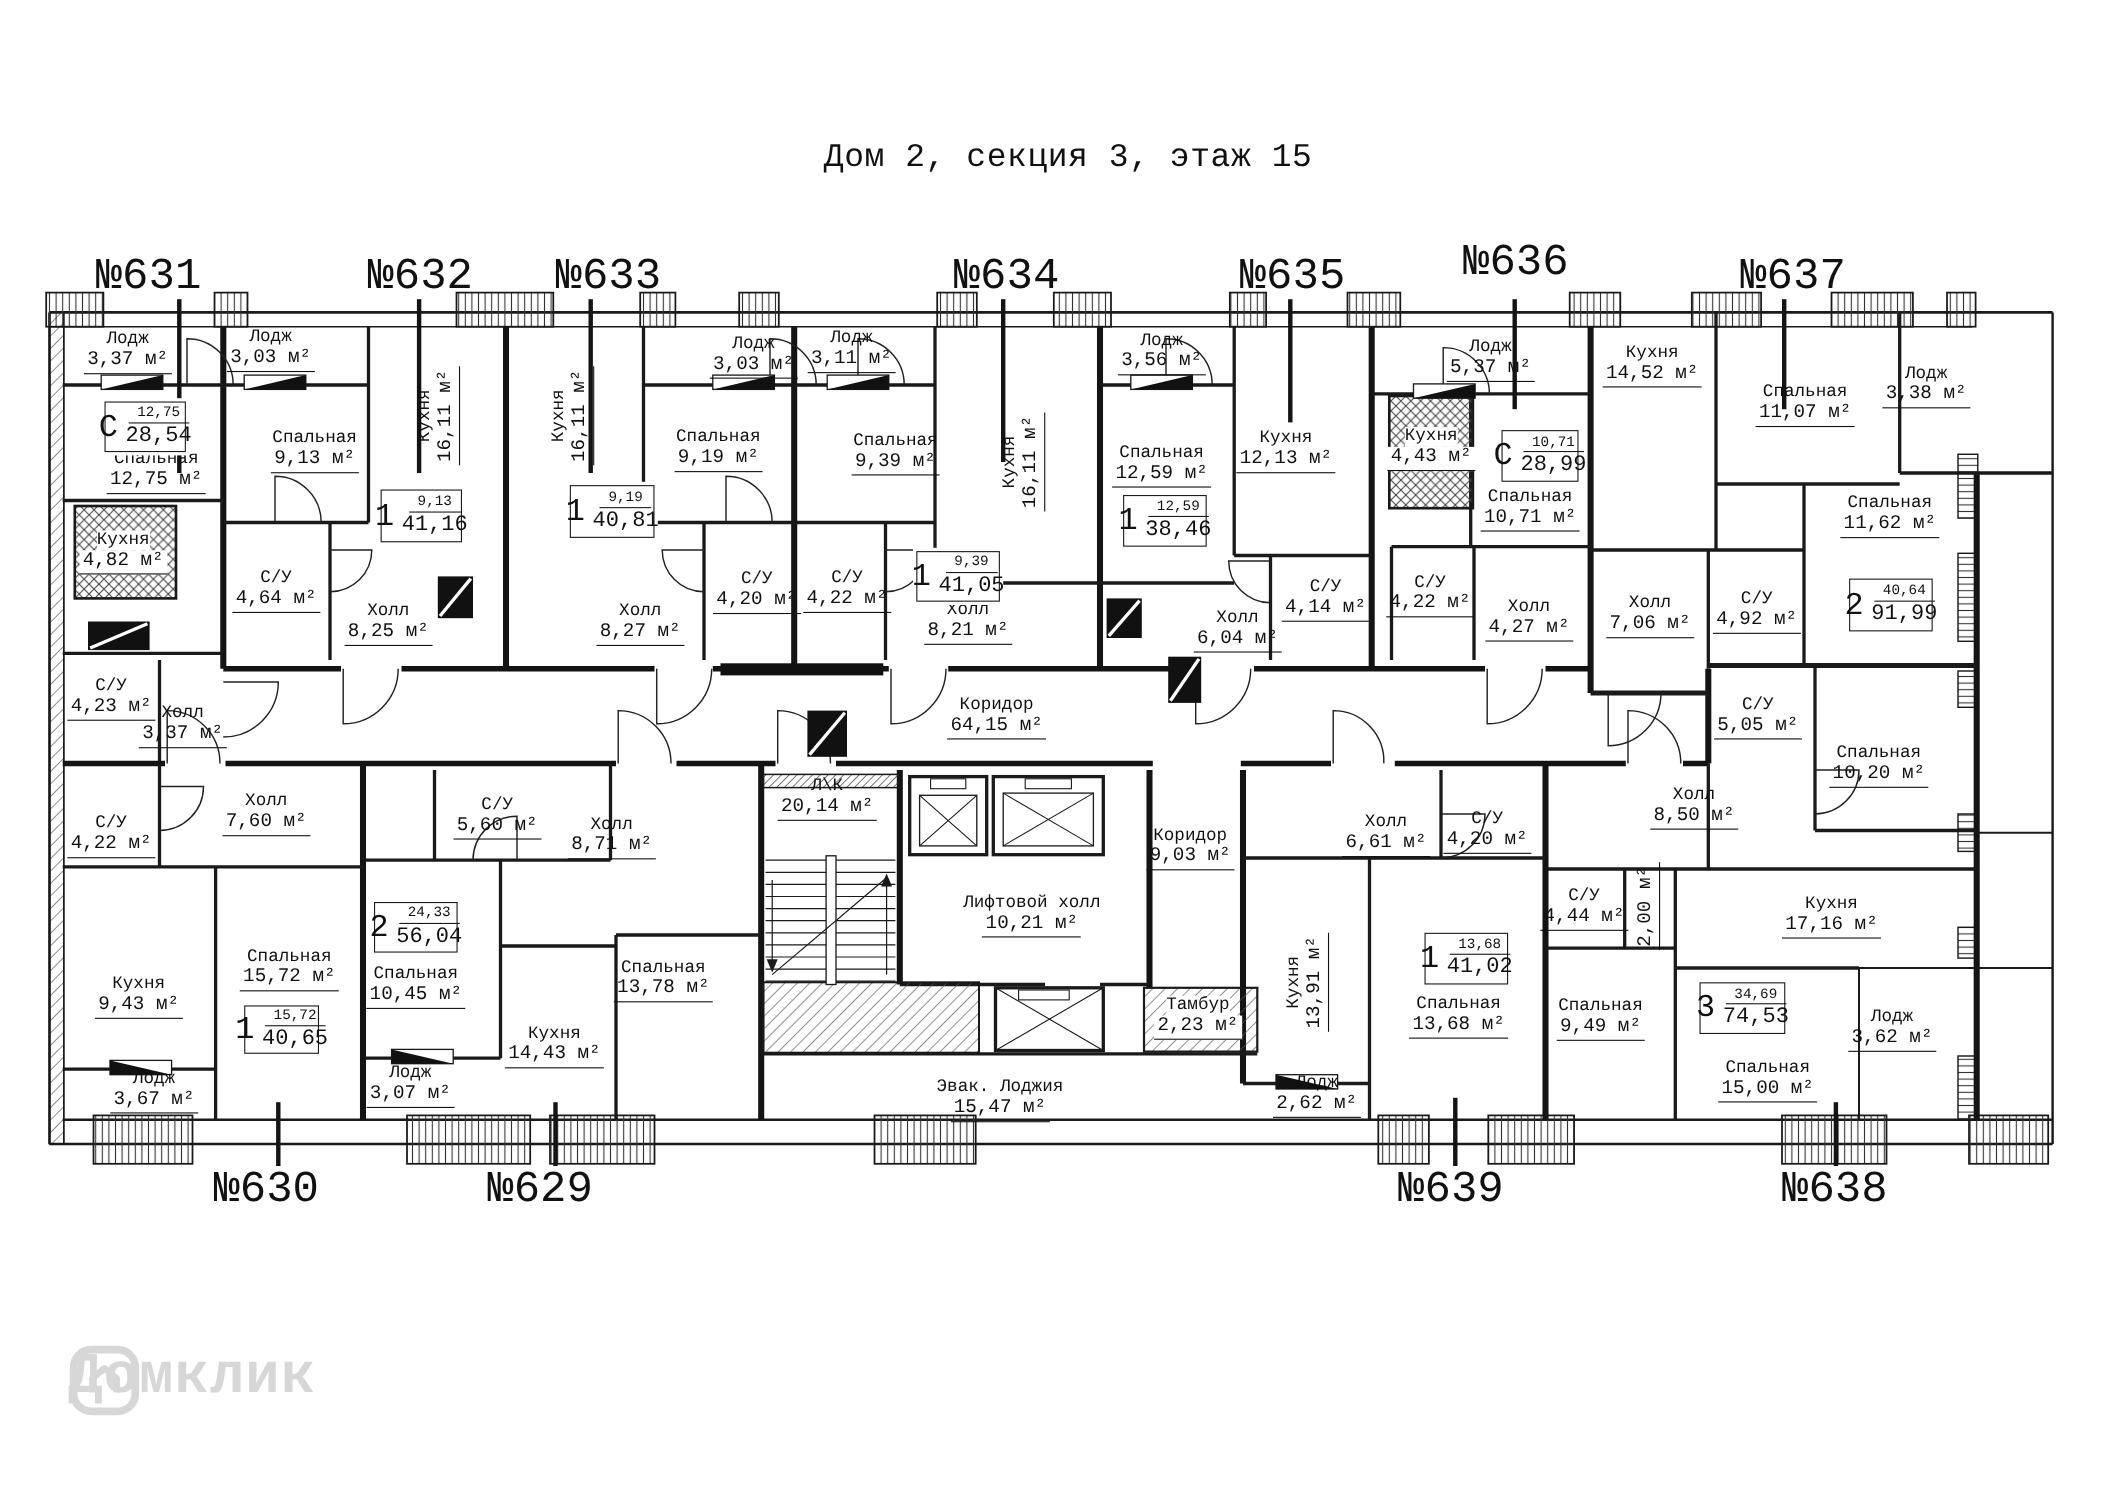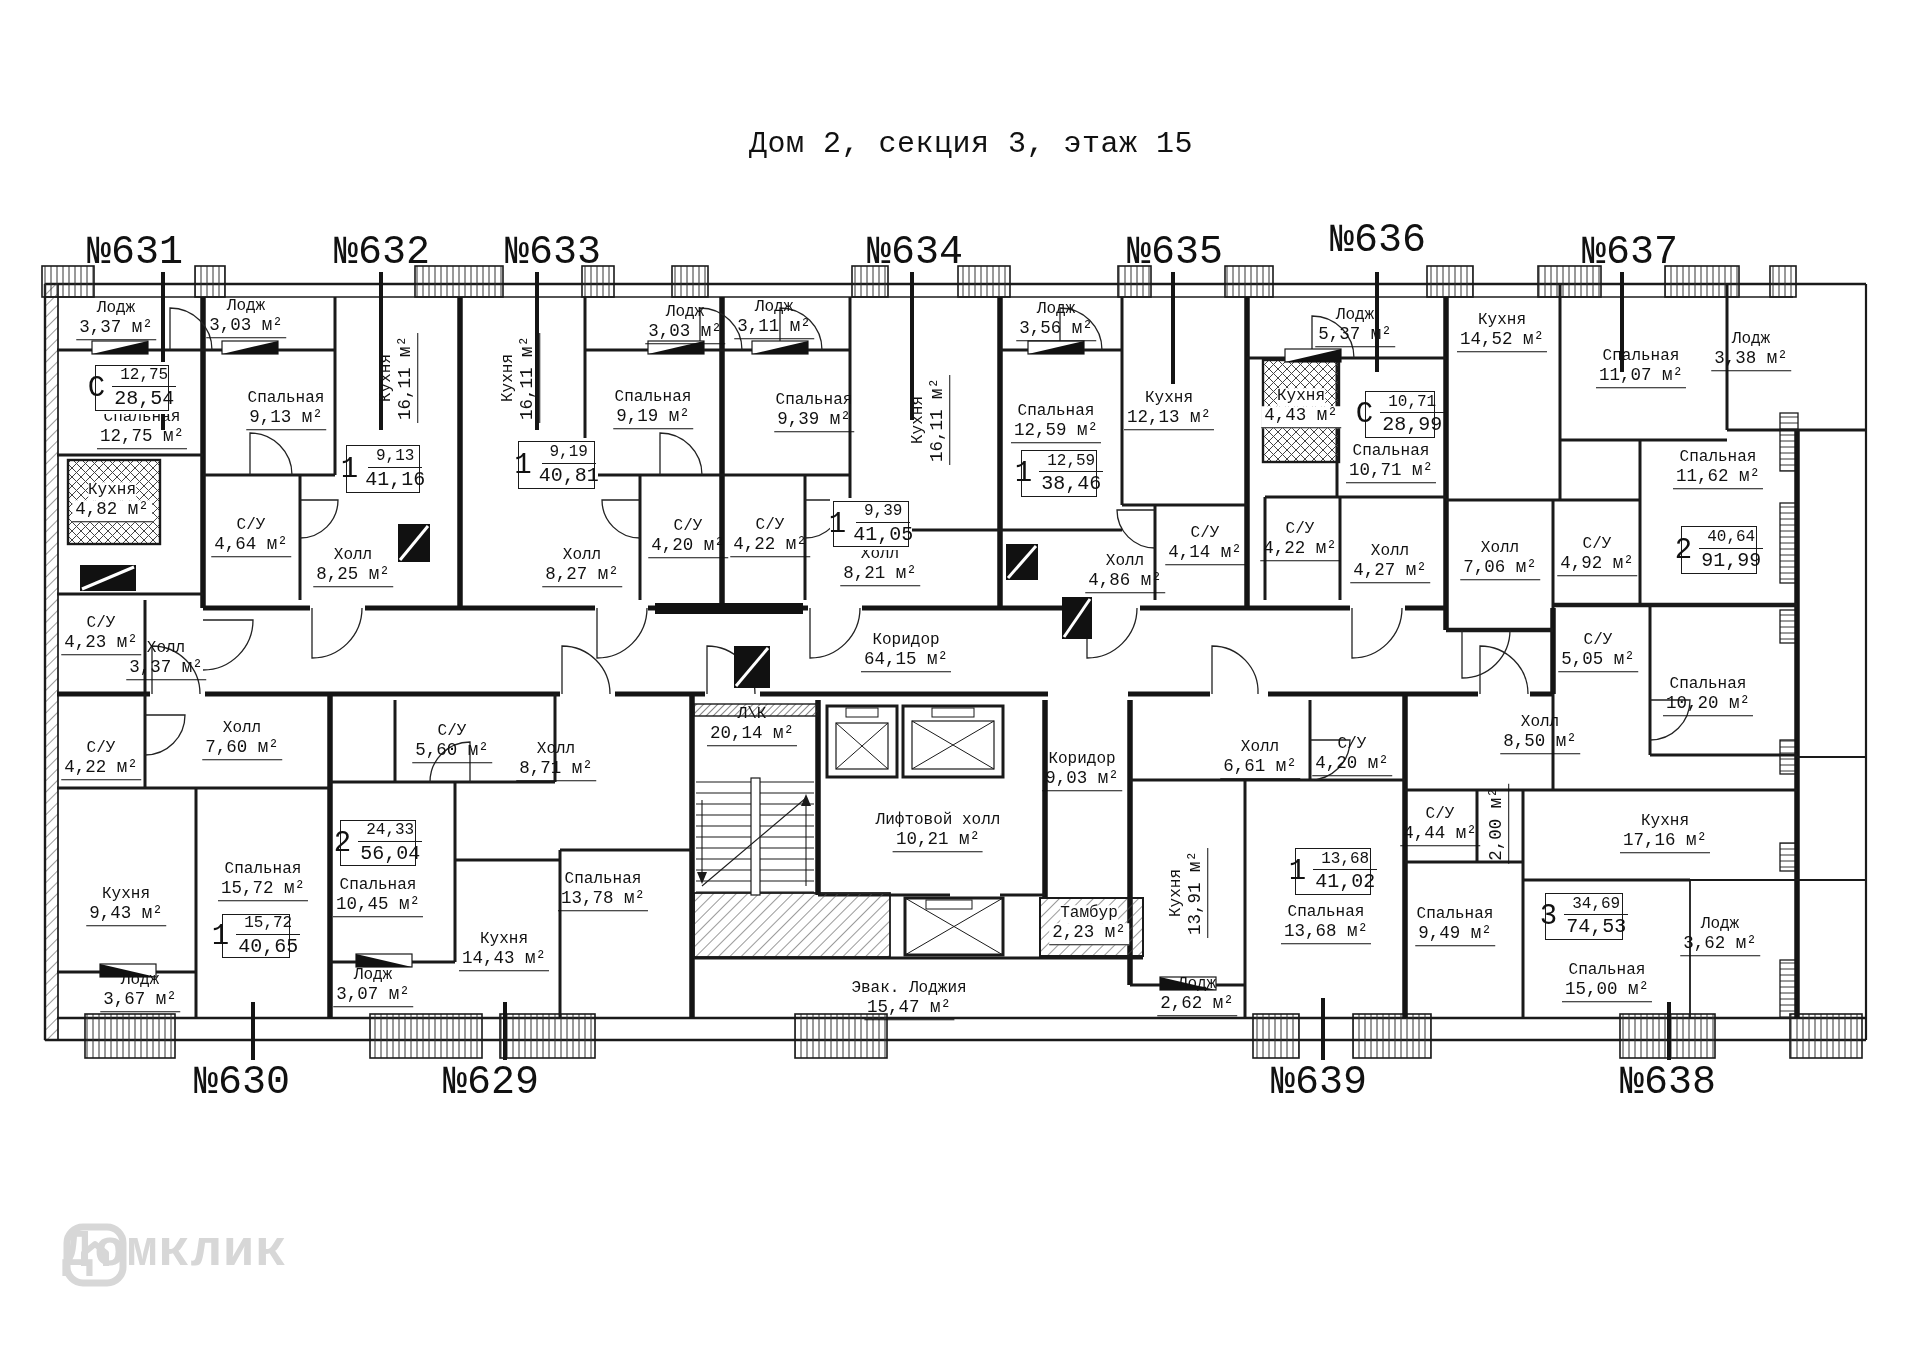--- a/index.html
+++ b/index.html
@@ -14,21 +14,21 @@
       align-items:center;line-height:1.12;white-space:nowrap;text-align:center;}
   .rl.v{transform:translate(-50%,-50%) rotate(-90deg);}
   .rl i{font-style:normal;font-size:16px;display:block;}
   .rl b{font-weight:normal;font-size:17.5px;display:block;border-bottom:1.6px solid #111;padding:0 3px 1px;}
   .rl.onhatch i,.rl.onhatch b{background:#fff;}
   .stamp{position:absolute;border:1.6px solid #1a1a1a;background:#fff;display:flex;
          align-items:center;justify-content:center;gap:7px;padding:1px 4px;box-sizing:border-box;
          box-shadow:0 0 0 3px #fff;}
   .stamp .tp{font-size:29px;line-height:1;}
   .stamp .fr{display:flex;flex-direction:column;align-items:center;line-height:1.15;}
-  .stamp .lv{font-size:16px;border-bottom:1.6px solid #1a1a1a;padding:0 8px 1px;}
+  .stamp .lv{font-size:13px;border-bottom:1.6px solid #1a1a1a;padding:0 8px 1px;}
   .stamp .tt{font-size:20px;}
   .watermark{position:absolute;left:62px;top:1222px;display:flex;align-items:center;gap:20px;
              color:#d7d7d7;}
   .watermark .wm-text{font-size:52px;font-weight:700;letter-spacing:1px;}
 </style>
 </head>
 <body>
 
 <div class="plan">
 
@@ -368,21 +368,21 @@
   <div class="rl" style="left:1169px;top:410px">
       <i>Кухня</i>
       <b>12,13 м²</b>
     </div>
   <div class="rl" style="left:1205px;top:545px">
       <i>С/У</i>
       <b>4,14 м²</b>
     </div>
   <div class="rl" style="left:1125px;top:573px">
       <i>Холл</i>
-      <b>4,86 м²</b>
+      <b>6,04 м²</b>
     </div>
   <div class="rl" style="left:1355px;top:327px">
       <i>Лодж</i>
       <b>5,37 м²</b>
     </div>
   <div class="rl onhatch" style="left:1301px;top:408px">
       <i>Кухня</i>
       <b>4,43 м²</b>
     </div>
   <div class="rl" style="left:1391px;top:463px">

